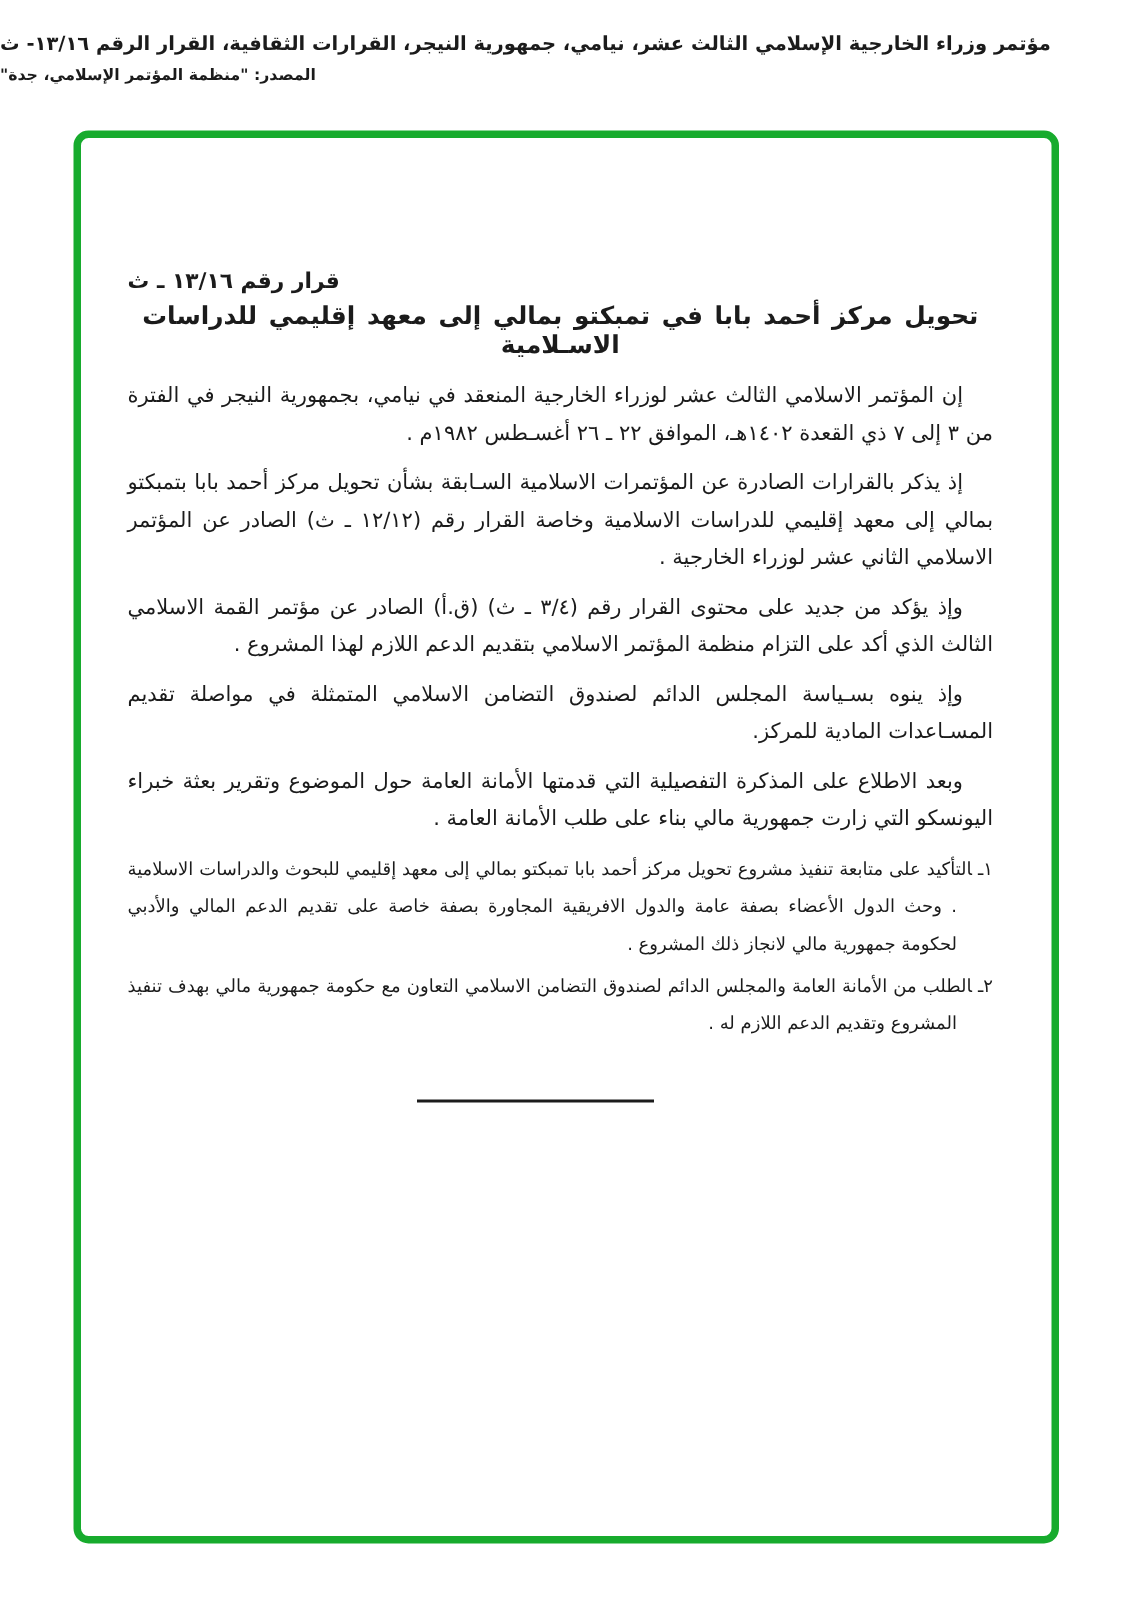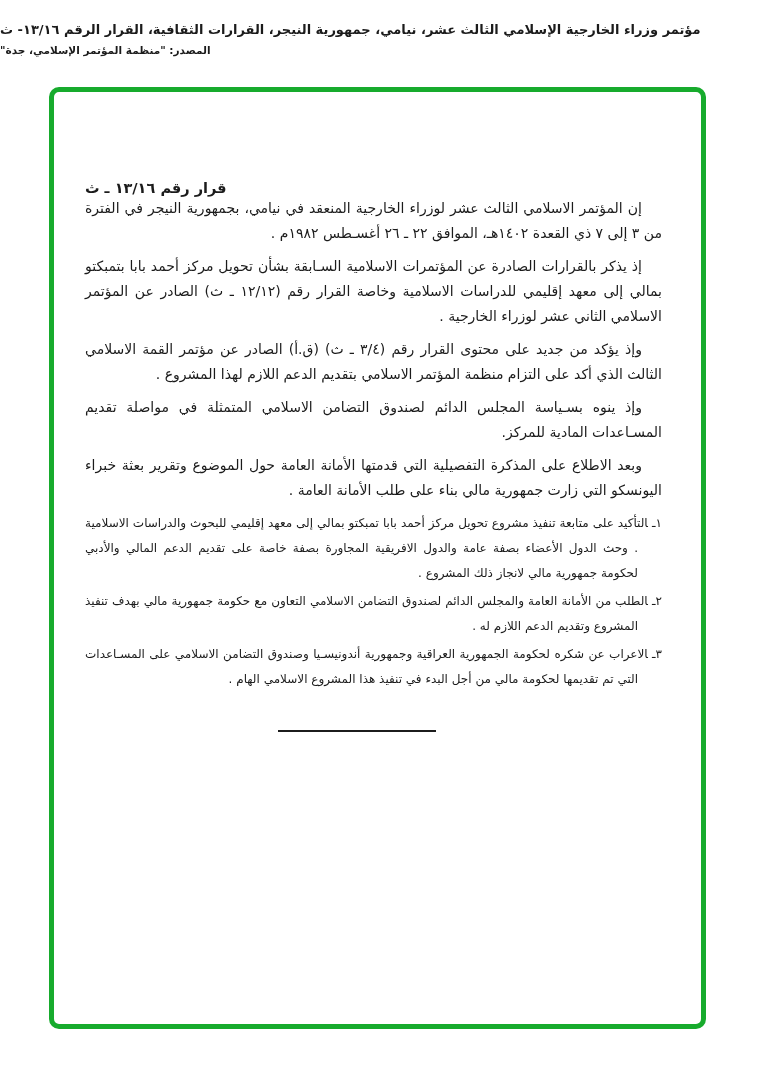--- a/index.html
+++ b/index.html
@@ -58,27 +58,27 @@
 
 <div class="top-header">
   <div class="hl1">مؤتمر وزراء الخارجية الإسلامي الثالث عشر، نيامي، جمهورية النيجر، القرارات الثقافية، القرار الرقم ١٣/١٦- ث</div>
   <div class="hl2">المصدر:  "منظمة المؤتمر الإسلامي، جدة"</div>
 </div>
 
 <div class="green-frame"></div>
 
 <div class="doc">
   <div class="t1">قرار رقم ١٣/١٦ ـ ث</div>
+  <div class="t3">تحويل مركز أحمد بابا في تمبكتو بمالي إلى معهد إقليمي للدراسات الاسـلامية</div>
 
   <p class="para">إن المؤتمر الاسلامي الثالث عشر لوزراء الخارجية المنعقد في نيامي، بجمهورية النيجر في الفترة من ٣ إلى ٧ ذي القعدة ١٤٠٢هـ، الموافق ٢٢ ـ ٢٦ أغسـطس ١٩٨٢م .</p>
   <p class="para">إذ يذكر بالقرارات الصادرة عن المؤتمرات الاسلامية السـابقة بشأن تحويل مركز أحمد بابا بتمبكتو بمالي إلى معهد إقليمي للدراسات الاسلامية وخاصة القرار رقم (١٢/١٢ ـ ث) الصادر عن المؤتمر الاسلامي الثاني عشر لوزراء الخارجية .</p>
   <p class="para">وإذ يؤكد من جديد على محتوى القرار رقم (٣/٤ ـ ث) (ق.أ) الصادر عن مؤتمر القمة الاسلامي الثالث الذي أكد على التزام منظمة المؤتمر الاسلامي بتقديم الدعم اللازم لهذا المشروع .</p>
   <p class="para">وإذ ينوه بسـياسة المجلس الدائم لصندوق التضامن الاسلامي المتمثلة في مواصلة تقديم المسـاعدات المادية للمركز.</p>
   <p class="para">وبعد الاطلاع على المذكرة التفصيلية التي قدمتها الأمانة العامة حول الموضوع وتقرير بعثة خبراء اليونسكو التي زارت جمهورية مالي بناء على طلب الأمانة العامة .</p>
 
   <div class="items">
     <div class="item"><span class="num">١ـ</span><span>التأكيد على متابعة تنفيذ مشروع تحويل مركز أحمد بابا تمبكتو بمالي إلى معهد إقليمي للبحوث والدراسات الاسلامية . وحث الدول الأعضاء بصفة عامة والدول الافريقية المجاورة بصفة خاصة على تقديم الدعم المالي والأدبي لحكومة جمهورية مالي لانجاز ذلك المشروع .</span></div>
     <div class="item"><span class="num">٢ـ</span><span>الطلب من الأمانة العامة والمجلس الدائم لصندوق التضامن الاسلامي التعاون مع حكومة جمهورية مالي بهدف تنفيذ المشروع وتقديم الدعم اللازم له .</span></div>
-    <div class="item"><span class="num">٣ـ</span><span>الاعراب عن شكره لحكومة الجمهورية العراقية وجمهورية أندونيسـيا وصندوق التضامن الاسلامي على المسـاعدات التي تم تقديمها لحكومة مالي من أجل البدء في تنفيذ هذا المشروع الاسلامي الهام .</span></div>
   </div>
 
   <div class="closing-rule"></div>
 </div>
 
 </body></html>

